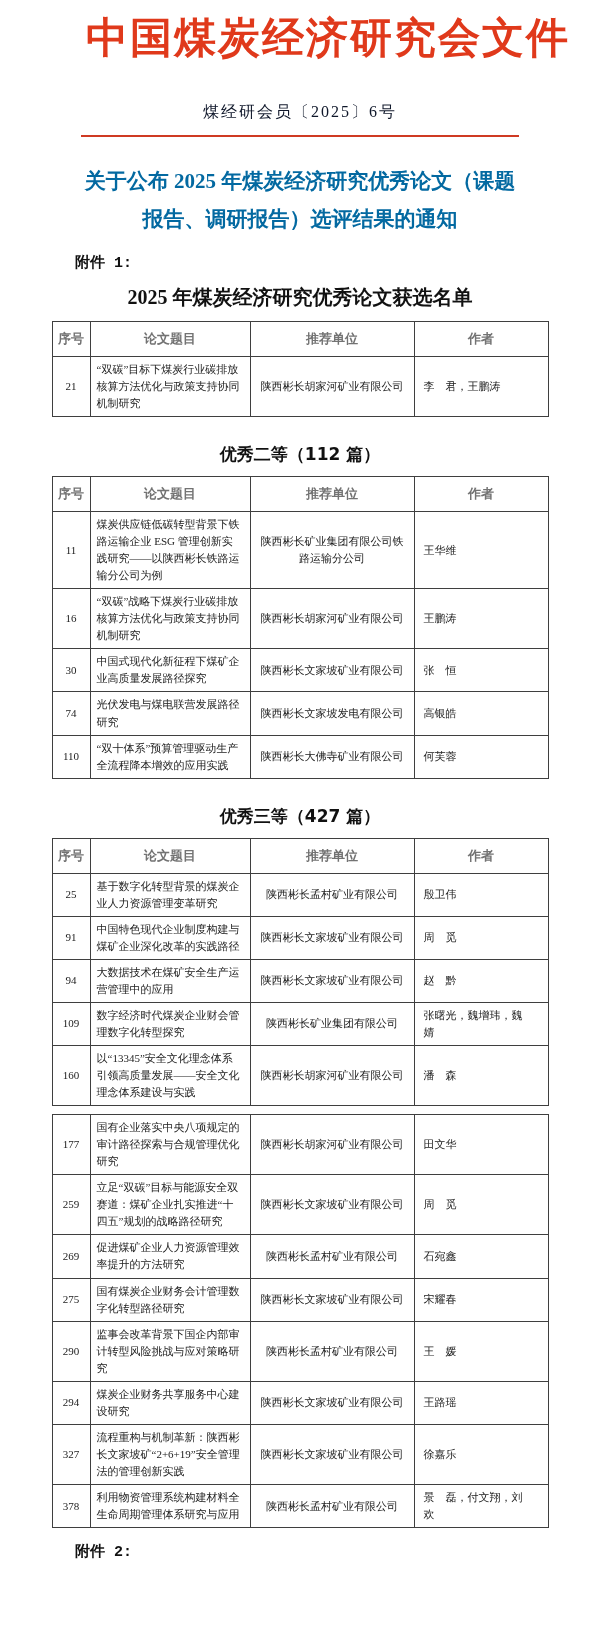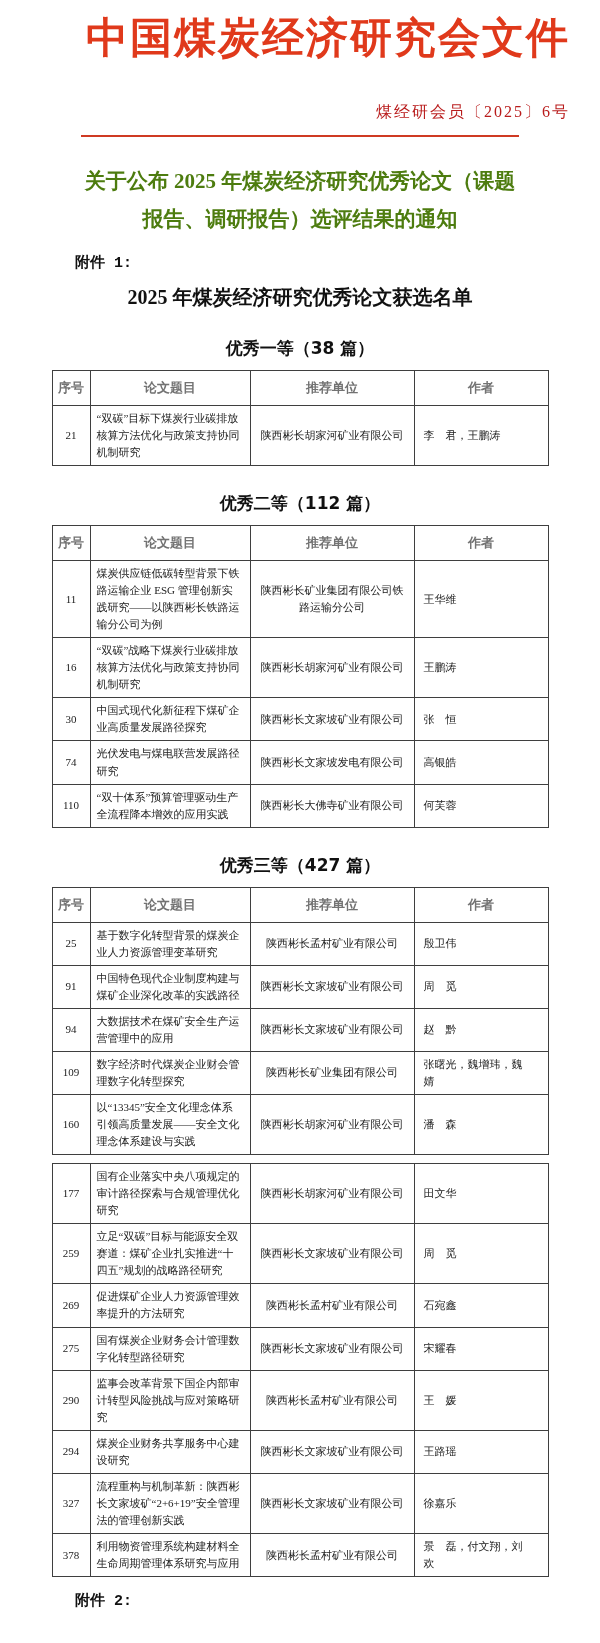--- a/index.html
+++ b/index.html
@@ -5,23 +5,23 @@
   html,body{margin:0;padding:0;}
   body{
     width:600px;height:1643px;overflow:hidden;background:#ffffff;
     font-family:"Liberation Serif","DejaVu Serif",serif;color:#1c1c1c;
   }
   .page{padding:0 30px;}
   .org-title{
     margin-top:14px;text-align:right;color:#e0391b;font-weight:bold;
     font-size:42px;line-height:1.15;letter-spacing:2px;white-space:nowrap;
   }
-  .doc-number{margin-top:40px;text-align:right;font-size:16px;letter-spacing:2px;color:#b91c1c;}
+  .doc-number{margin-top:40px;text-align:center;font-size:16px;letter-spacing:2px;color:#0f172a;}
   .red-rule{margin:12px auto 0;width:438px;height:2px;background:#cf3a23;}
-  .notice-title{margin-top:26px;text-align:center;font-weight:bold;font-size:21px;line-height:1.8;color:#4d7c0f;}
+  .notice-title{margin-top:26px;text-align:center;font-weight:bold;font-size:21px;line-height:1.8;color:#0369a1;}
   .att-label{
     margin-top:14px;margin-left:45px;font-weight:bold;font-size:15px;color:#111;
     font-family:Liberation Mono, monospace;
   }
   .att-title{margin-top:12px;text-align:center;font-weight:bold;font-size:20px;color:#111;}
   .sec-heading{
     margin-top:26px;text-align:center;font-weight:bold;font-size:17px;color:#111;
     font-family:"DejaVu Sans","Liberation Sans",sans-serif;
   }
   table{
@@ -55,21 +55,20 @@
   <div class="red-rule"></div>
 
   <div class="notice-title">
     <div>关于公布 2025 年煤炭经济研究优秀论文（课题</div>
     <div>报告、调研报告）选评结果的通知</div>
   </div>
 
   <div class="att-label">附件 1:</div>
   <div class="att-title">2025 年煤炭经济研究优秀论文获选名单</div>
 
-  <div class="sec-heading">优秀一等（38 篇）</div>
   <table>
     <colgroup>
         <col class="c0">
         <col class="c1">
         <col class="c2">
         <col class="c3">
       </colgroup>
     <thead>
         <tr>
           <th class="c0">序号</th>

